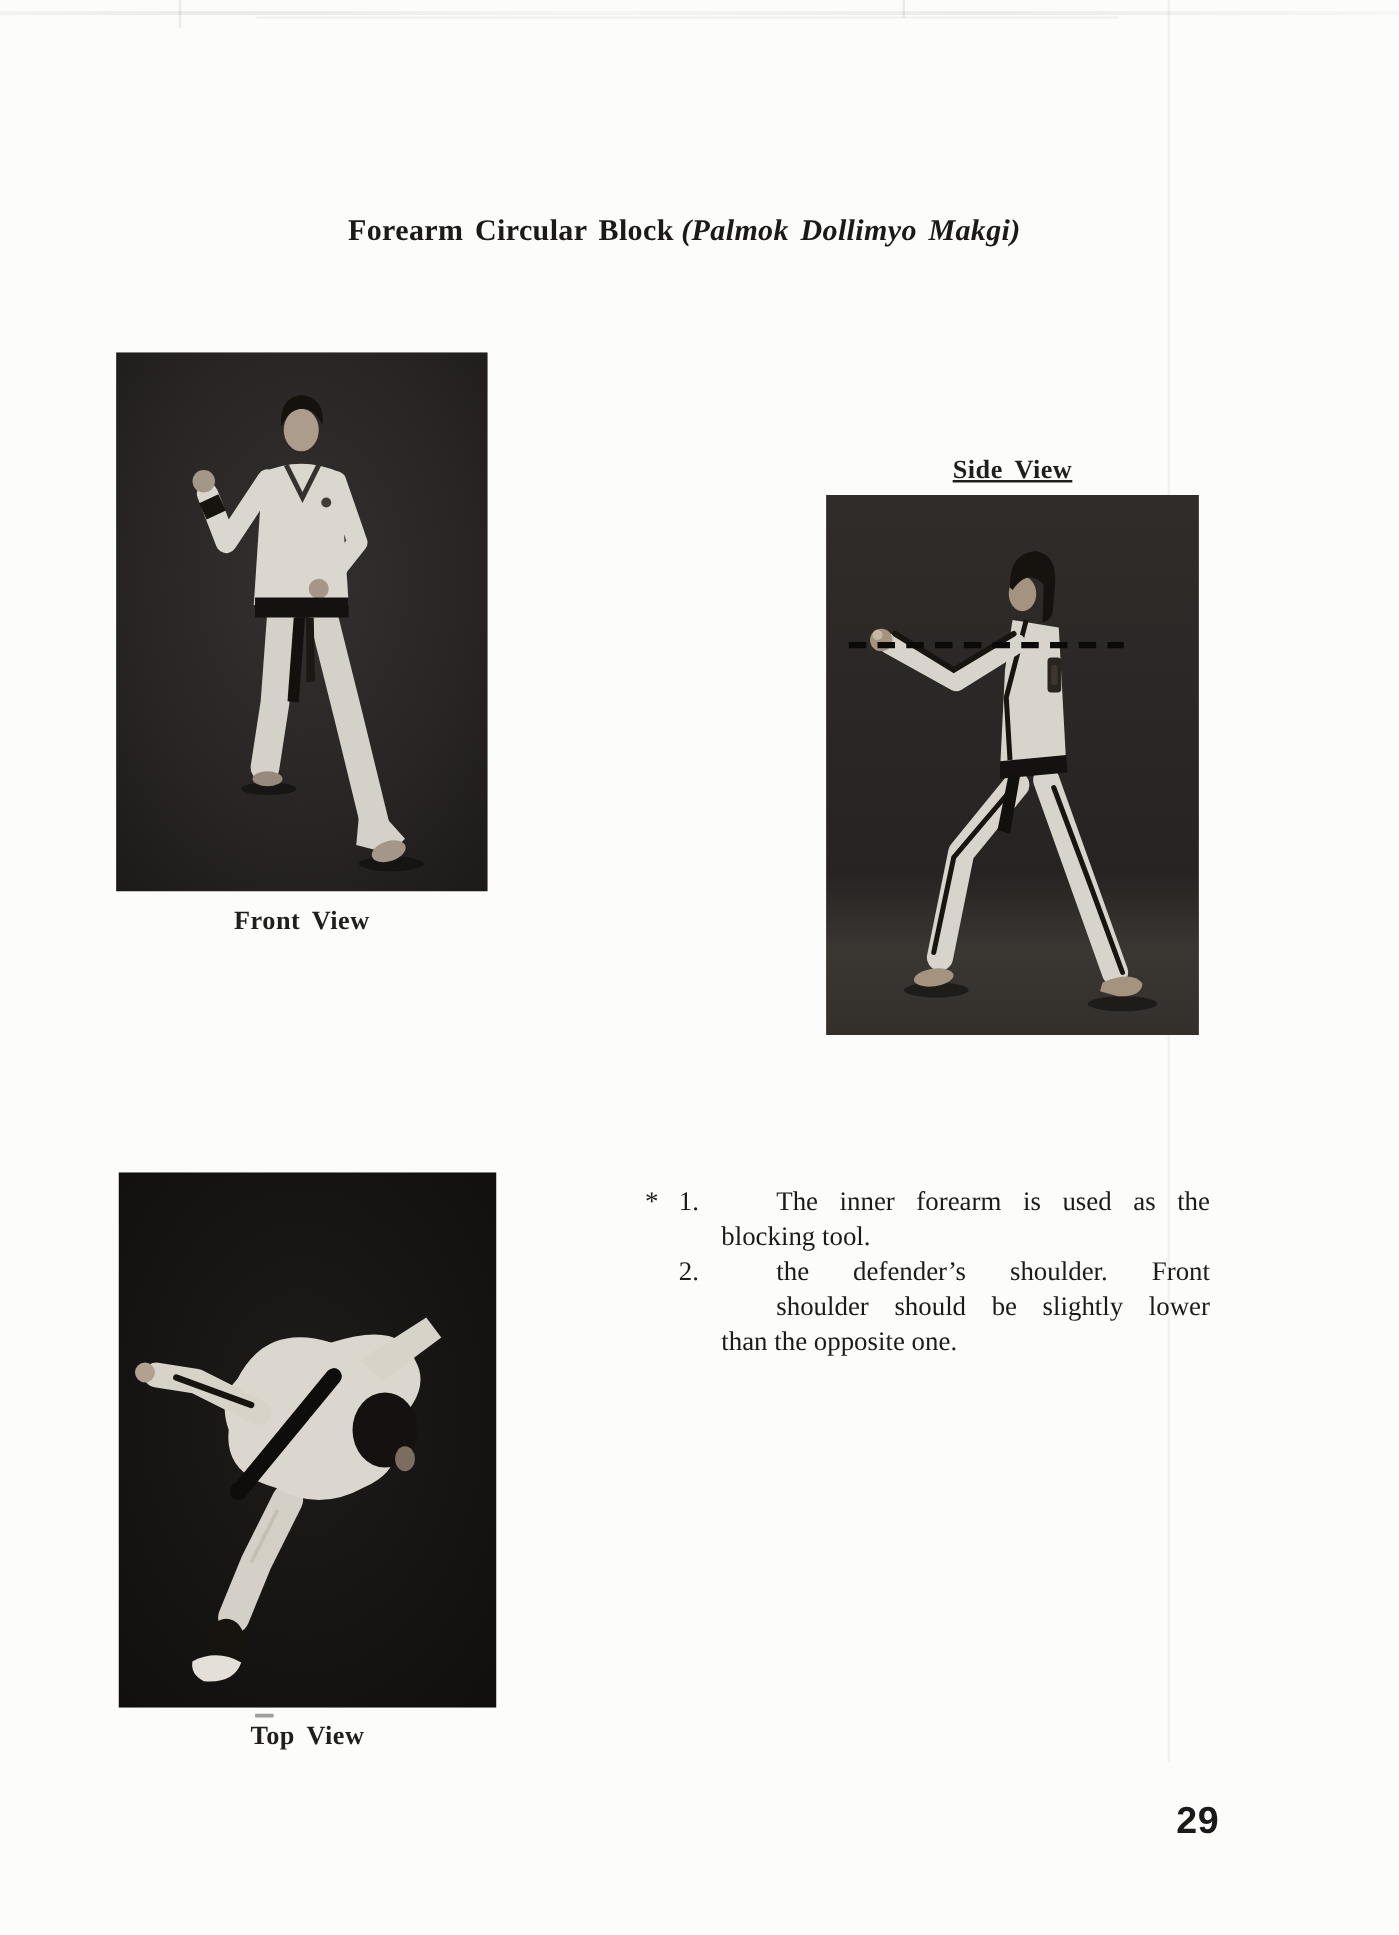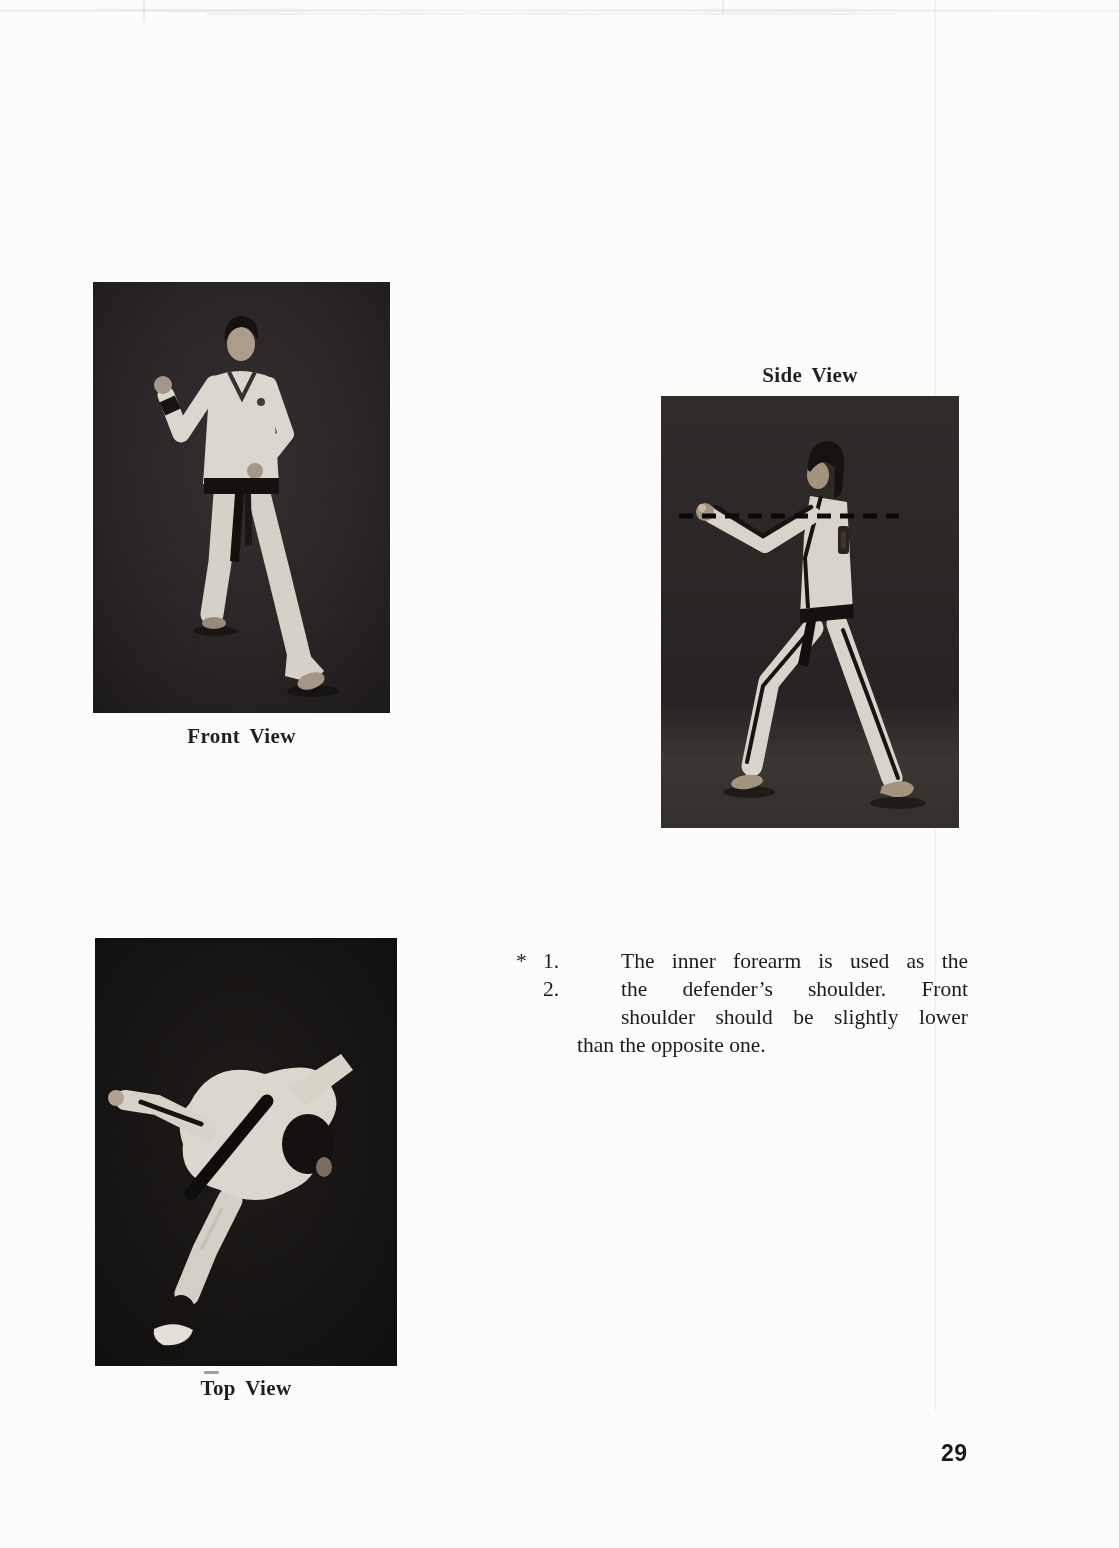--- a/index.html
+++ b/index.html
@@ -35,52 +35,53 @@
   .photo-front{left:93px;top:282px;width:297px;height:431px;}
   .photo-side {left:661px;top:396px;width:298px;height:432px;}
   .photo-top  {left:95px;top:938px;width:302px;height:428px;}
   
   .caption{
     position:absolute;text-align:center;
     font-weight:bold;font-size:21px;letter-spacing:.4px;word-spacing:4px;
     color:#201f1d;
   }
   .caption-front{left:93px;top:724px;width:297px;}
-  .caption-side {left:661px;top:363px;width:298px;}
+  .caption-side {left:661px;top:363px;width:298px;text-decoration:underline;}
   .caption-top  {left:95px;top:1376px;width:302px;}
   
   .notes{
     position:absolute;left:516px;top:947px;width:452px;
     font-size:21.5px;line-height:28px;color:#1c1b19;
   }
   .note-item{display:grid;grid-template-columns:27px 34px 1fr;}
   .note-item .star{grid-column:1;grid-row:1;font-weight:normal;}
   .note-item .num{grid-column:2;grid-row:1;}
   .note-item .nline{grid-column:3;}
   .jline{text-align:justify;text-align-last:justify;margin-left:44px;}
   .lline{text-align:left;}
   
   .page-number{
     position:absolute;left:941px;top:1440px;
     font-family:"Liberation Sans", sans-serif;
-    font-weight:bold;font-size:23px;letter-spacing:.5px;color:#1a1a1a;
+    font-weight:bold;font-size:30px;letter-spacing:.5px;color:#1a1a1a;
   }
 </style>
 </head>
 <body>
 
 <div class="book-page">
 
   <div class="art art-top1"></div>
   <div class="art art-top2"></div>
   <div class="art art-vline"></div>
   <div class="art art-vtick1"></div>
   <div class="art art-vtick2"></div>
   <div class="art art-dash-top"></div>
 
+  <h1 class="page-title"><span class="rom">Forearm Circular Block</span><span class="ital">(Palmok Dollimyo Makgi)</span></h1>
 
   <div class="photo photo-front">
     <svg viewBox="0 0 297 431" preserveAspectRatio="none">
       <defs>
         <radialGradient id="gF" cx="50%" cy="42%" r="80%">
           <stop offset="0%" stop-color="#343030"></stop>
           <stop offset="55%" stop-color="#282524"></stop>
           <stop offset="100%" stop-color="#1b1918"></stop>
         </radialGradient>
       </defs>
@@ -204,20 +205,21 @@
       </g>
     </svg>
   </div>
   <div class="caption caption-top">Top View</div>
 
   <div class="notes">
     <div class="note-item">
       <span class="star">*</span>
       <span class="num">1.</span>
       <div class="nline jline">The inner forearm is used as the</div>
+      <div class="nline lline">blocking tool.</div>
     </div>
     <div class="note-item">
       <span class="num">2.</span>
       <div class="nline jline">the defender’s shoulder. Front</div>
       <div class="nline jline">shoulder should be slightly lower</div>
       <div class="nline lline">than the opposite one.</div>
     </div>
   </div>
 
   <div class="page-number">29</div>

